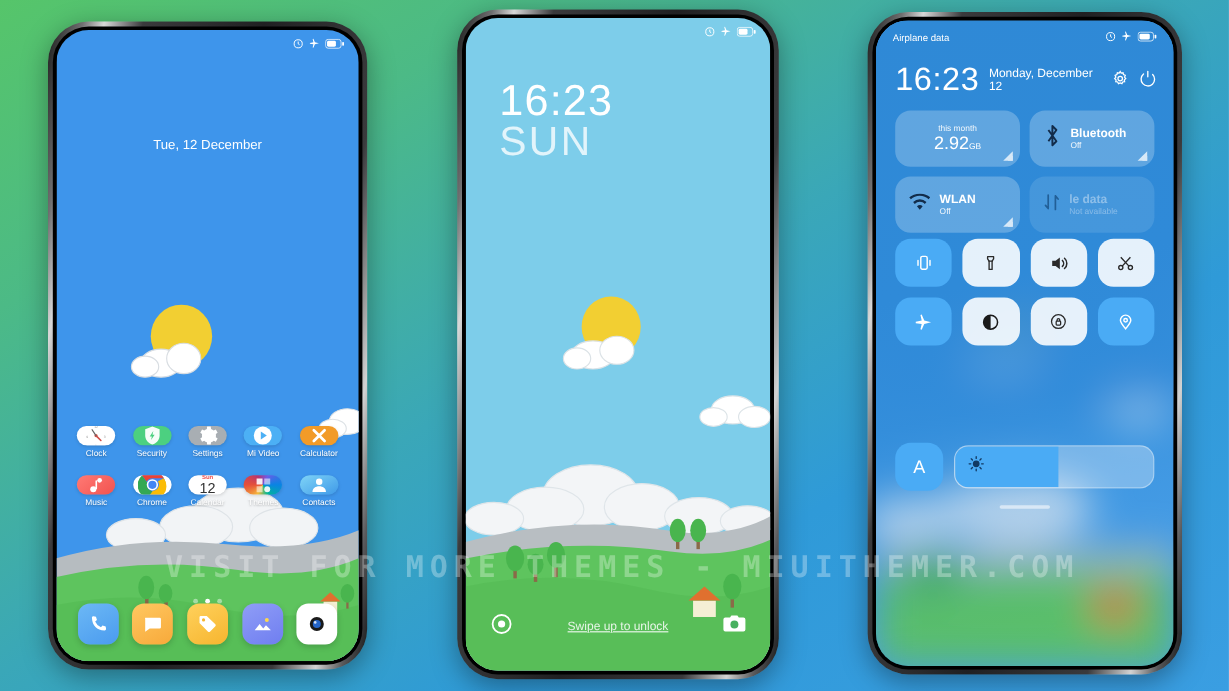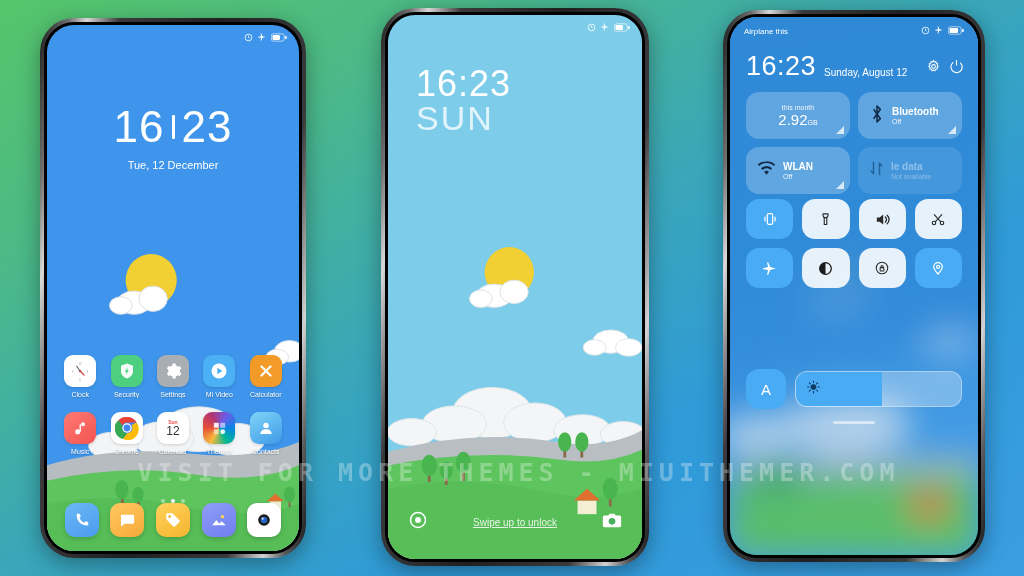--- a/index.html
+++ b/index.html
@@ -46,21 +46,21 @@
   
   .lockclock{position:absolute;top:80px;left:0;right:0;text-align:center;z-index:5;color:#fff;}
   .lockclock .t{font-size:44px;font-weight:300;letter-spacing:1px;line-height:1;
     display:flex;justify-content:center;align-items:center;gap:0px;}
   .lockclock .t .sep{width:3px;height:24px;background:#fff;margin:0 7px;border-radius:1px;}
   .lockclock .d{font-size:11px;margin-top:10px;font-weight:400;}
 
   .appgrid{position:absolute;left:0;right:0;top:330px;z-index:5;}
   .approw{display:flex;justify-content:space-around;padding:0 10px;margin-bottom:14px;}
   .app{width:42px;text-align:center;}
-  .app .ic{width:32px;height:32px;border-radius:9px;margin:0 auto 4px;
+  .app .ic{width:32px;height:16px;border-radius:9px;margin:0 auto 4px;
     display:flex;align-items:center;justify-content:center;overflow:hidden;
     box-shadow:0 1px 3px rgba(0,0,0,.15);}
   .app .lb{font-size:7px;color:#fff;text-shadow:0 1px 2px rgba(0,0,0,.35);
     white-space:nowrap;overflow:hidden;}
 
   .dots{position:absolute;left:0;right:0;top:474px;display:flex;justify-content:center;gap:6px;z-index:5;}
   .dots i{width:4px;height:4px;border-radius:50%;background:rgba(255,255,255,.45);display:block;}
   .dots i.on{background:#fff;}
 
   .dock{position:absolute;left:0;right:0;bottom:14px;display:flex;justify-content:space-around;
@@ -180,25 +180,20 @@
       <span class="sicon">
         <svg width="16" height="9" viewBox="0 0 26 13">
           <rect x="0.5" y="0.5" width="21" height="12" rx="3.5" fill="none" stroke="#fff"></rect>
           <rect x="2.5" y="2.5" width="12" height="8" rx="2" fill="#fff"></rect>
           <rect x="23" y="4" width="2.5" height="5" rx="1" fill="#fff"></rect>
             </svg>
       </span>
     </div>
 
     <div class="lockclock">
-      <div class="t">
-        <span>16</span>
-        <span class="sep"></span>
-        <span>23</span>
-      </div>
       <div class="d">Tue, 12 December</div>
     </div>
 
     <div class="appgrid">
       <div class="approw">
 
         <div class="app">
           <div class="ic" style="background:#fff">
             <svg width="26" height="26" viewBox="0 0 32 32">
               <circle cx="16" cy="16" r="14" fill="#fff"></circle>
@@ -474,21 +469,21 @@
           <rect y="468" width="262" height="84" fill="#5ec45e"></rect>
           <ellipse cx="50" cy="470" rx="22" ry="18" fill="#3fae45"></ellipse>
           <ellipse cx="210" cy="500" rx="22" ry="16" fill="#e0702f"></ellipse>
         </g>
       </svg>
     </div>
 
     <div class="cc">
 
       <div class="cc-status">
-        <span>Airplane this</span>
+        <span>Airplane data</span>
         <span style="display:flex;align-items:center;gap:4px">
           <span>
             <svg width="9" height="9" viewBox="0 0 24 24" fill="none" stroke="#fff" stroke-width="2.2">
               <circle cx="12" cy="12" r="9"></circle>
                   <path d="M12 7v5l3 2"></path>
                 </svg>
           </span>
           <span>
             <svg width="10" height="10" viewBox="0 0 24 24" fill="#fff">
               <path d="M21 12l-8-2-3-7-1.5.6L10 10 3 11.5v1.6L10 14l-1.5 6.4 1.5.6 3-7z"></path>
@@ -499,21 +494,21 @@
               <rect x="0.5" y="0.5" width="21" height="12" rx="3.5" fill="none" stroke="#fff"></rect>
               <rect x="2.5" y="2.5" width="14" height="8" rx="2" fill="#fff"></rect>
               <rect x="23" y="4" width="2.5" height="5" rx="1" fill="#fff"></rect>
                 </svg>
           </span>
         </span>
       </div>
 
       <div class="cc-clockrow">
         <span class="big">16:23</span>
-        <span class="dt">Sunday, August 12</span>
+        <span class="dt">Monday, December 12</span>
         <span class="ci">
           <svg width="15" height="15" viewBox="0 0 24 24" fill="none" stroke="#fff" stroke-width="1.7">
             <circle cx="12" cy="12" r="3"></circle>
             <path d="M12 2.5l1.3 2.2 2.5-.5.6 2.5 2.4.9-1 2.4 1.6 2-1.9 1.7.4 2.5-2.5.3-1.1 2.3-2.3-1.1-2.3 1.1-1.1-2.3-2.5-.3.4-2.5-1.9-1.7 1.6-2-1-2.4 2.4-.9.6-2.5 2.5.5z"></path>
               </svg>
         </span>
         <span class="ci">
           <svg width="15" height="15" viewBox="0 0 24 24" fill="none" stroke="#fff" stroke-width="1.8" stroke-linecap="round">
             <path d="M18.5 6.5a9 9 0 11-12.2-.6"></path>
                 <path d="M12 2.5v7"></path>

